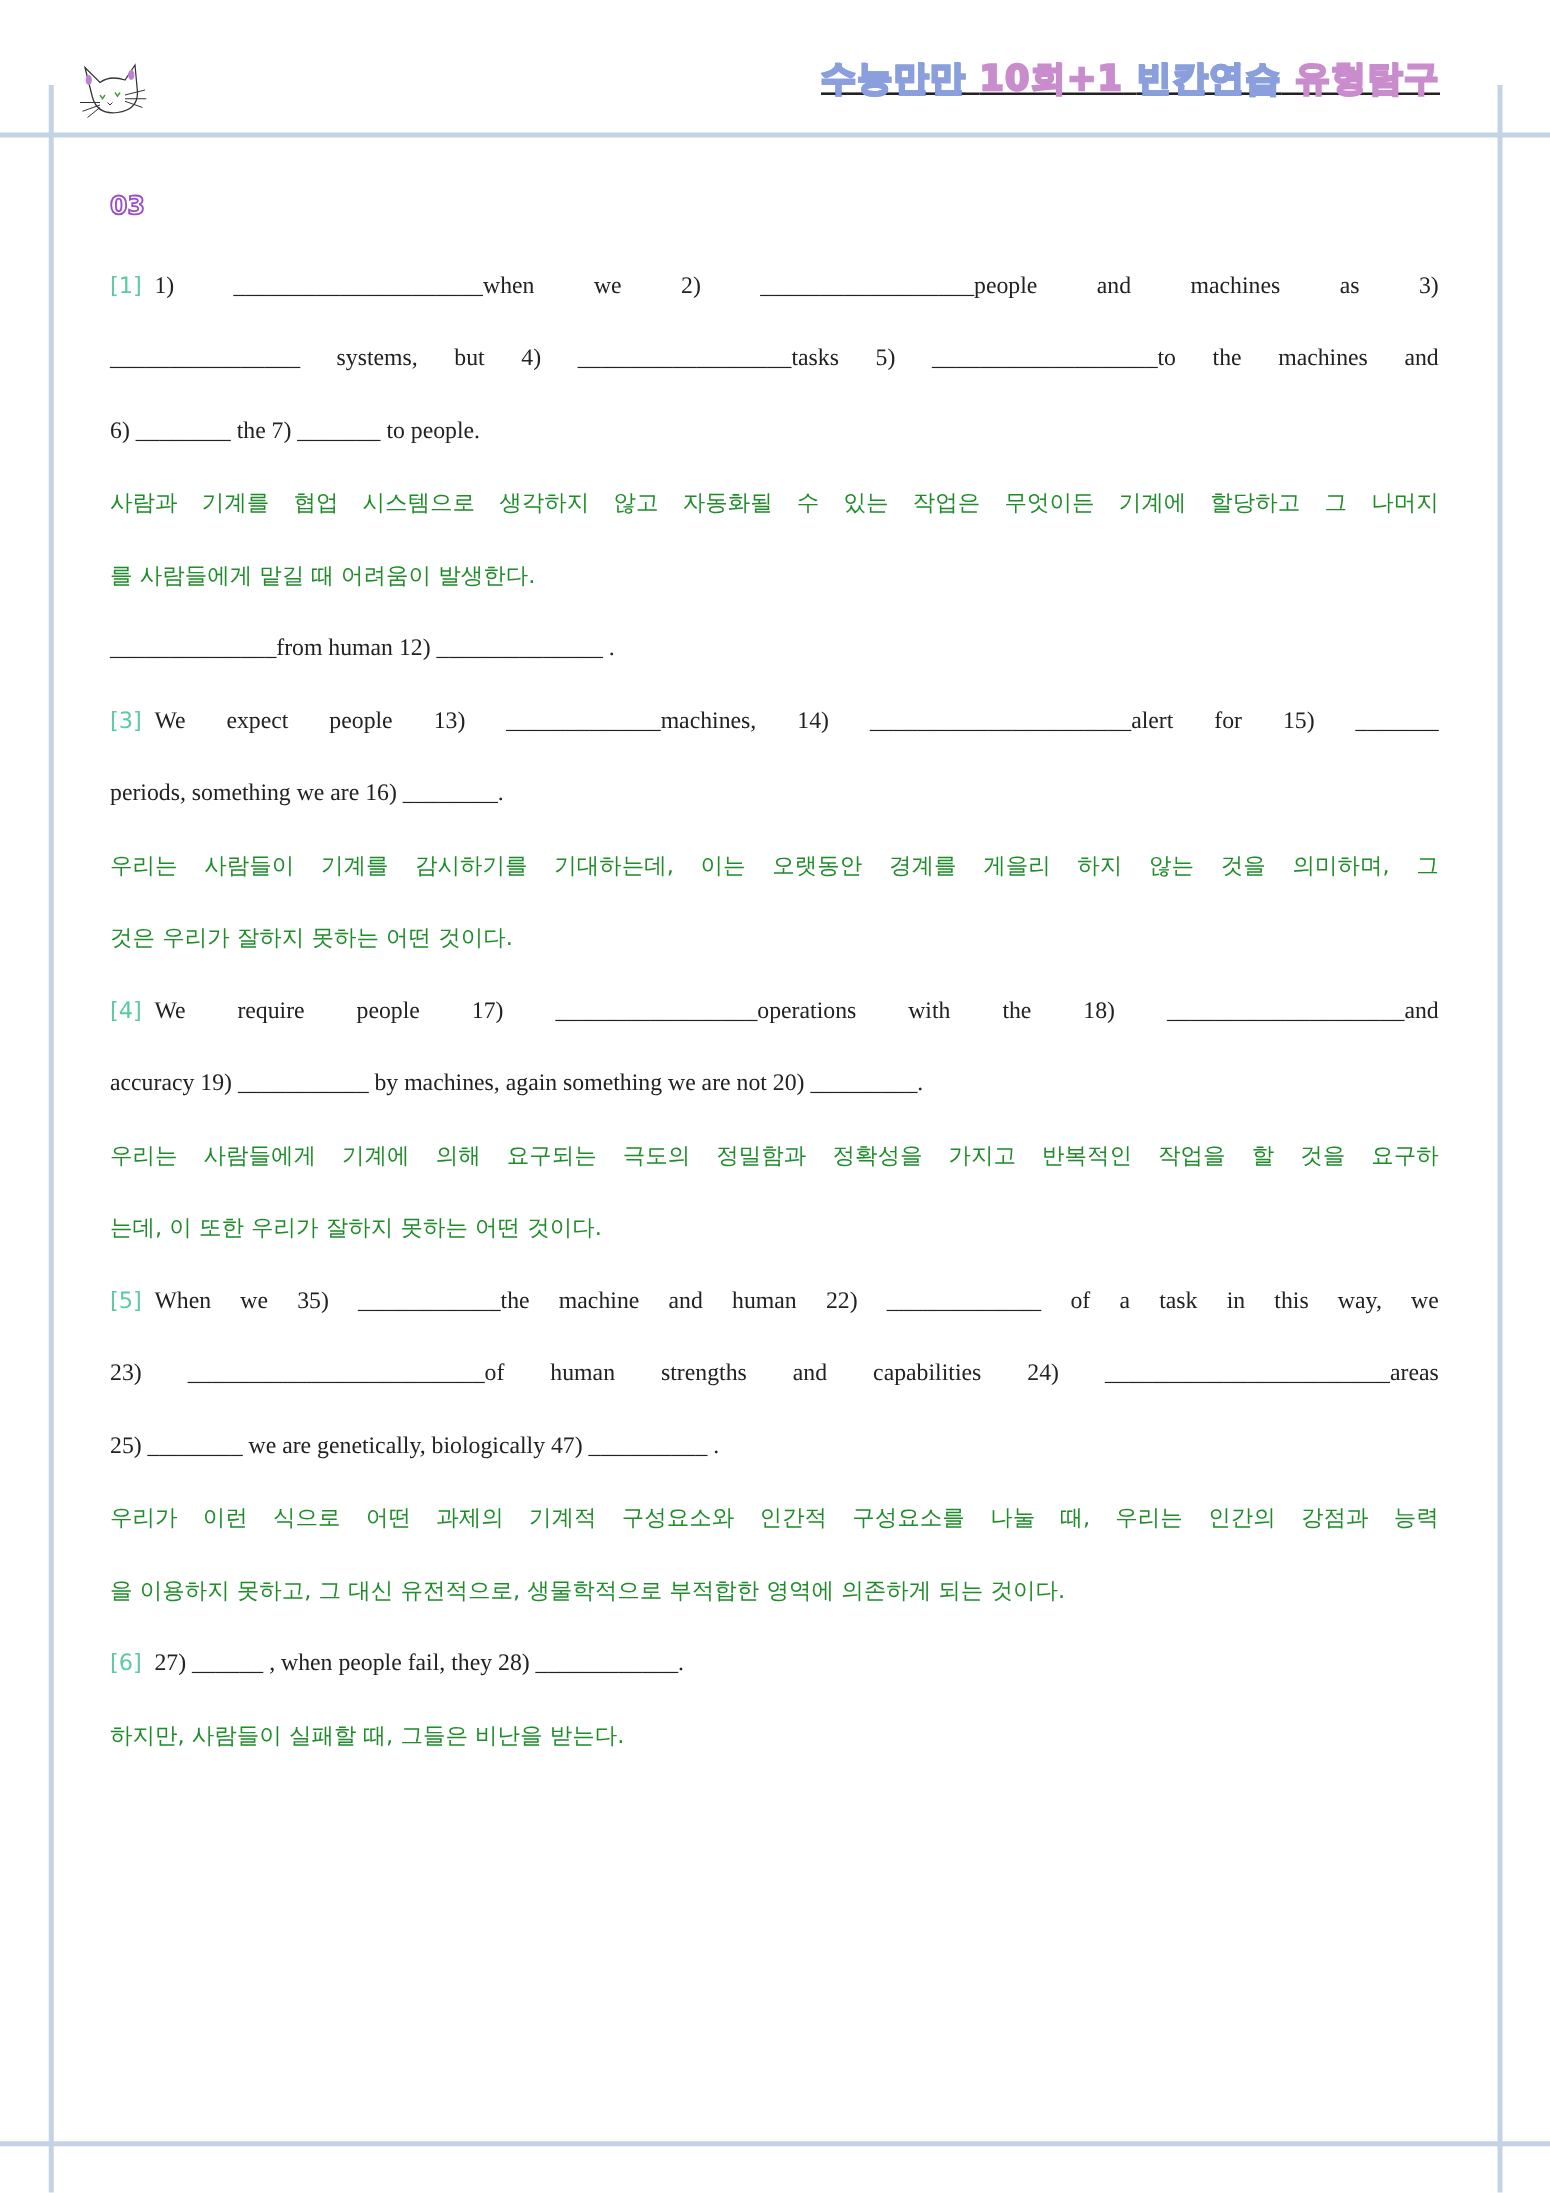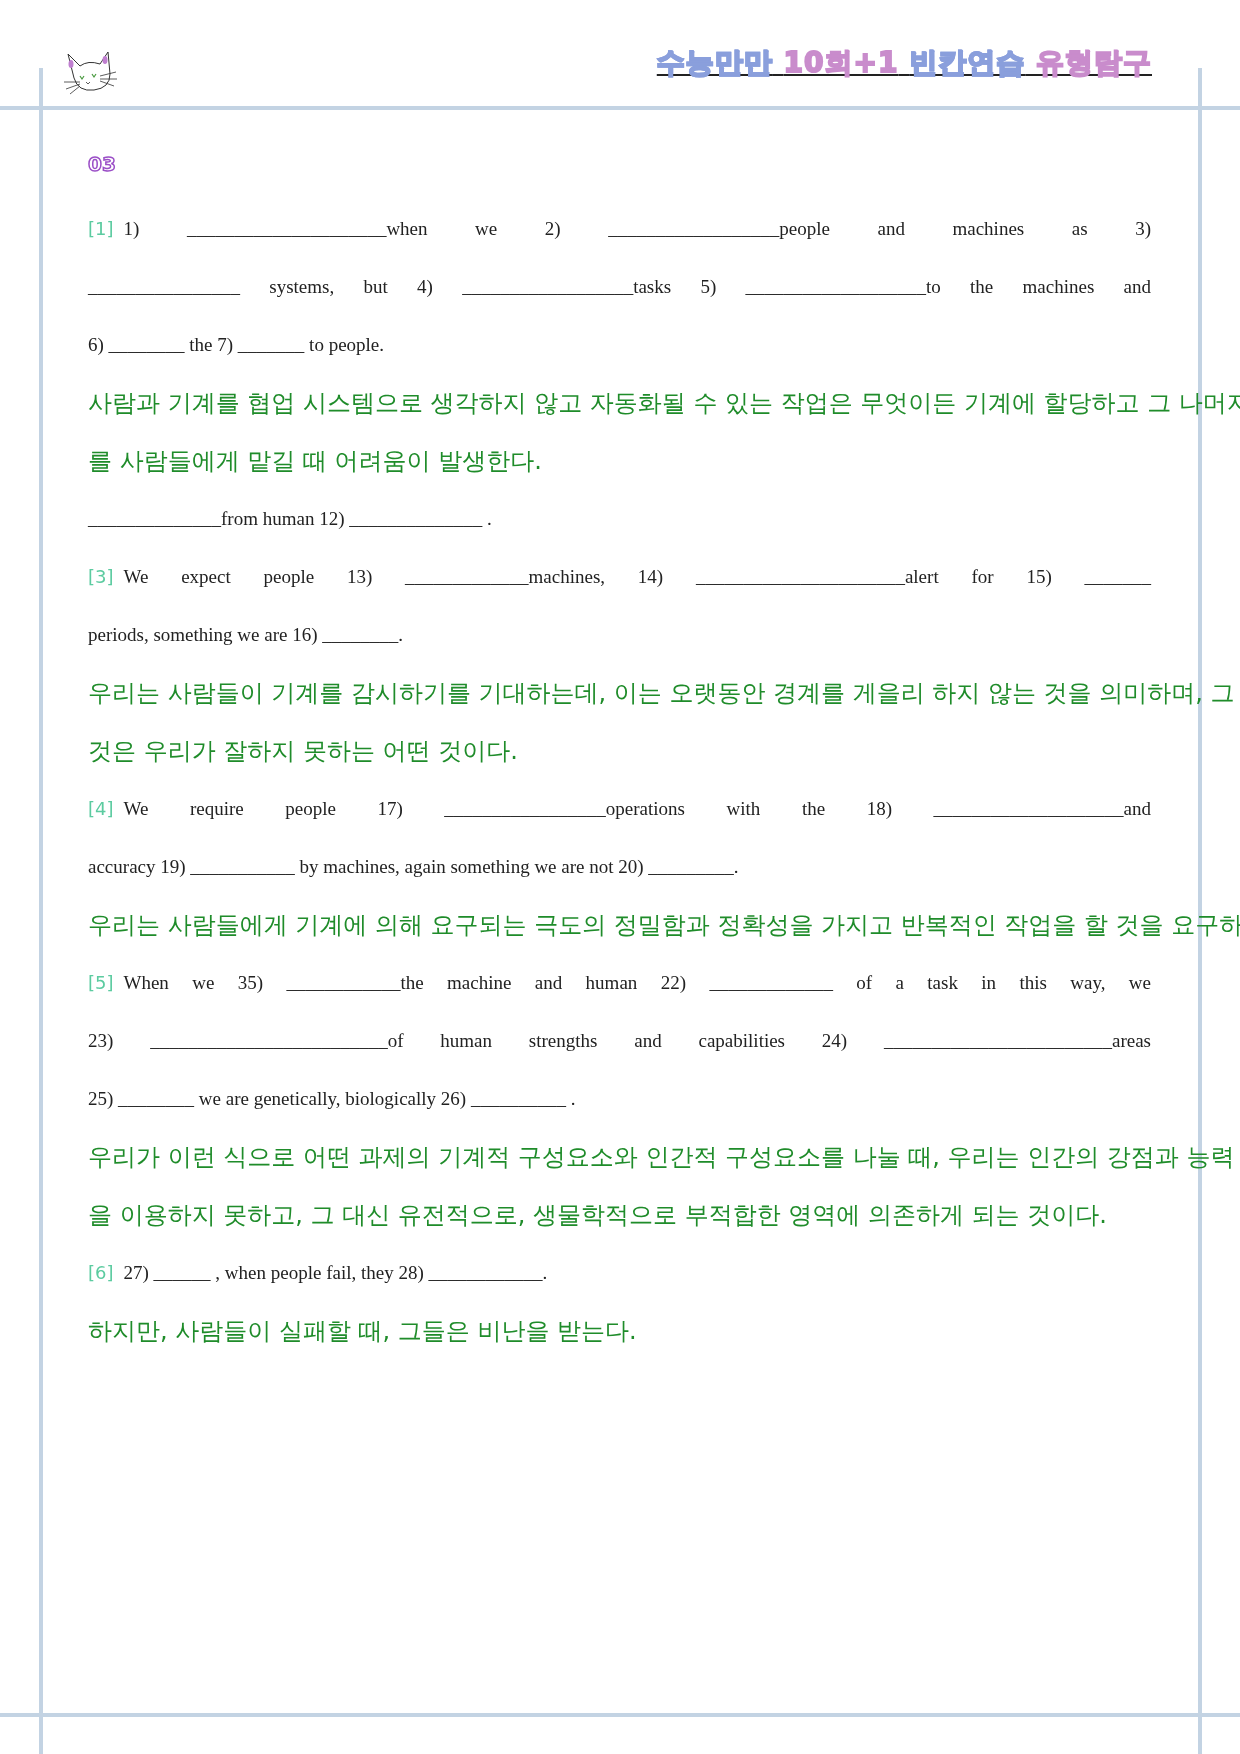--- a/index.html
+++ b/index.html
@@ -12,21 +12,21 @@
                   font-weight:bold; font-size:28px; letter-spacing:1px;text-decoration:underline; }
   .header-title span { color:#ffffff; -webkit-text-stroke:2px currentColor; paint-order:stroke fill; }
   .ht-blue { -webkit-text-stroke-color:#8a9fdc !important; text-shadow: 0 0 0 #8a9fdc; }
   .ht-pink { -webkit-text-stroke-color:#c98ccc !important; }
   .qnum { position:absolute; left:88px; top:152px; font-family:"DejaVu Sans", sans-serif; font-weight:bold;
           font-size:20px; color:#fff;text-align:right; -webkit-text-stroke:1.5px #9b4fc7; }
   .content { position:absolute; left:88px; top:200px; width:1063px; }
   .line { height:58px; line-height:58px; font-size:19px; white-space:nowrap; }
   .line.justify { text-align:justify; text-align-last:justify; }
   .eng { color:#222; }
-  .kor { color:#1f8c2a; font-family:"DejaVu Sans", sans-serif; font-size:24px; }
+  .kor { color:#1f8c2a; font-family:"DejaVu Sans", sans-serif; font-size:18px; }
   .marker { color:#5ccba0; font-family:"DejaVu Sans", sans-serif; font-size:18px; margin-right:10px; }
 </style>
 </head>
 <body>
 
 <div class="rule-h" style="top:106px;"></div>
 <div class="rule-h" style="top:1713px;"></div>
 <div class="rule-v" style="left:39px; top:68px;"></div>
 <div class="rule-v" style="left:1198px; top:68px;"></div>
 
@@ -68,26 +68,27 @@
     <div class="line eng justify"><span class="marker">[3]</span><span>We expect people 13) _____________machines, 14) ______________________alert for 15) _______</span></div>
     <div class="line eng">periods, something we are 16) ________.</div>
     <div class="line kor justify">우리는 사람들이 기계를 감시하기를 기대하는데, 이는 오랫동안 경계를 게을리 하지 않는 것을 의미하며, 그</div>
     <div class="line kor">것은 우리가 잘하지 못하는 어떤 것이다.</div>
   </div>
 
   <div>
     <div class="line eng justify"><span class="marker">[4]</span><span>We require people 17) _________________operations with the 18) ____________________and</span></div>
     <div class="line eng">accuracy 19) ___________ by machines, again something we are not 20) _________.</div>
     <div class="line kor justify">우리는 사람들에게 기계에 의해 요구되는 극도의 정밀함과 정확성을 가지고 반복적인 작업을 할 것을 요구하</div>
+    <div class="line kor">는데, 이 또한 우리가 잘하지 못하는 어떤 것이다.</div>
   </div>
 
   <div>
     <div class="line eng justify"><span class="marker">[5]</span><span>When we 35) ____________the machine and human 22) _____________ of a task in this way, we</span></div>
     <div class="line eng justify">23) _________________________of human strengths and capabilities 24) ________________________areas</div>
-    <div class="line eng">25) ________ we are genetically, biologically 26) __________ .</div>
+    <div class="line eng">25) ________ we are genetically, biologically 47) __________ .</div>
     <div class="line kor justify">우리가 이런 식으로 어떤 과제의 기계적 구성요소와 인간적 구성요소를 나눌 때, 우리는 인간의 강점과 능력</div>
     <div class="line kor">을 이용하지 못하고, 그 대신 유전적으로, 생물학적으로 부적합한 영역에 의존하게 되는 것이다.</div>
   </div>
 
   <div>
     <div class="line eng"><span class="marker">[6]</span><span>27) ______ , when people fail, they 28) ____________.</span></div>
     <div class="line kor">하지만, 사람들이 실패할 때, 그들은 비난을 받는다.</div>
   </div>
 
 </div>

